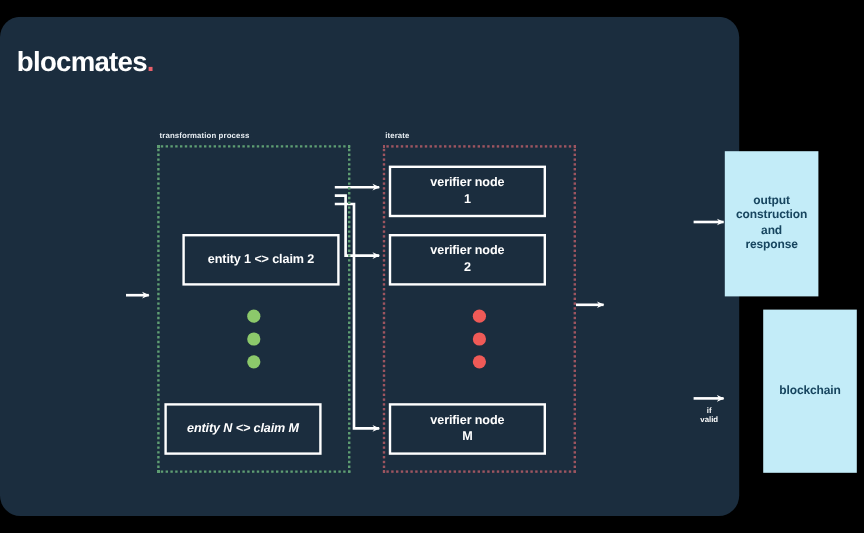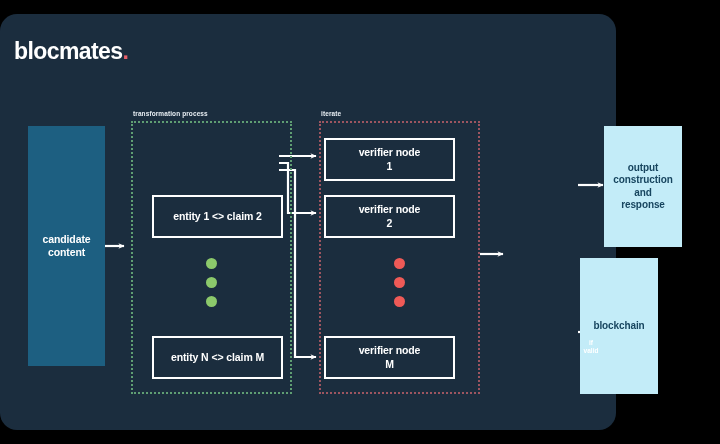--- a/index.html
+++ b/index.html
@@ -173,37 +173,33 @@
 
       <path d="M279,156 L295,156 L295,343 L316,343" stroke="#ffffff" stroke-width="2.2" fill="none" marker-end="url(#ah)"></path>
 
       <path d="M480,240 L503,240" stroke="#ffffff" stroke-width="2.2" fill="none" marker-end="url(#ah)"></path>
 
       <path d="M578,171 L603,171" stroke="#ffffff" stroke-width="2.2" fill="none" marker-end="url(#ah)"></path>
 
       <path d="M578,318 L603,318" stroke="#ffffff" stroke-width="2.2" fill="none" marker-end="url(#ah)"></path>
     </svg>
 
-    <div class="solidbox teal" style="left:28px; top:112px; width:77px; height:240px;">
-      <span style="white-space:pre-line;">candidate
-content</span>
-    </div>
 
     <div class="grouplabel" style="left:133px; top:96px;">transformation process</div>
     <div class="dottedgroup" style="left:131px; top:107px; width:161px; height:273px;"></div>
 
     <div class="outlined" style="left:152px; top:181px; width:131px; height:43px;">
       <span>entity 1 &lt;&gt; claim 2</span>
     </div>
     <div class="dotcol" style="left:206px; top:244px;">
       <div class="dot-g"></div>
       <div class="dot-g"></div>
       <div class="dot-g"></div>
     </div>
-    <div class="outlined" style="left:152px; top:322px; width:131px; height:43px;">
+    <div class="outlined" style="left:137px; top:322px; width:131px; height:43px;font-style:italic;">
       <span>entity N &lt;&gt; claim M</span>
     </div>
 
     <div class="grouplabel" style="left:321px; top:96px;">iterate</div>
     <div class="dottedgroup red" style="left:319px; top:107px; width:161px; height:273px;"></div>
 
     <div class="outlined" style="left:324px; top:124px; width:131px; height:43px;">
       <span style="white-space:pre-line;">verifier node
 1</span>
     </div>
@@ -222,21 +218,21 @@
     </div>
 
 
     <div class="solidbox lightblue" style="left:604px; top:112px; width:78px; height:121px;">
       <span style="white-space:pre-line;">output
 construction
 and
 response</span>
     </div>
 
-    <div class="solidbox lightblue" style="left:580px; top:244px; width:78px; height:136px;">
+    <div class="solidbox lightblue" style="left:636px; top:244px; width:78px; height:136px;">
       <span style="white-space:pre-line;">blockchain</span>
     </div>
 
     <div class="ifvalid" style="left:578px; top:325px; width:26px;">if
 valid</div>
 
   </div>
 </div>
 
 </body></html>

